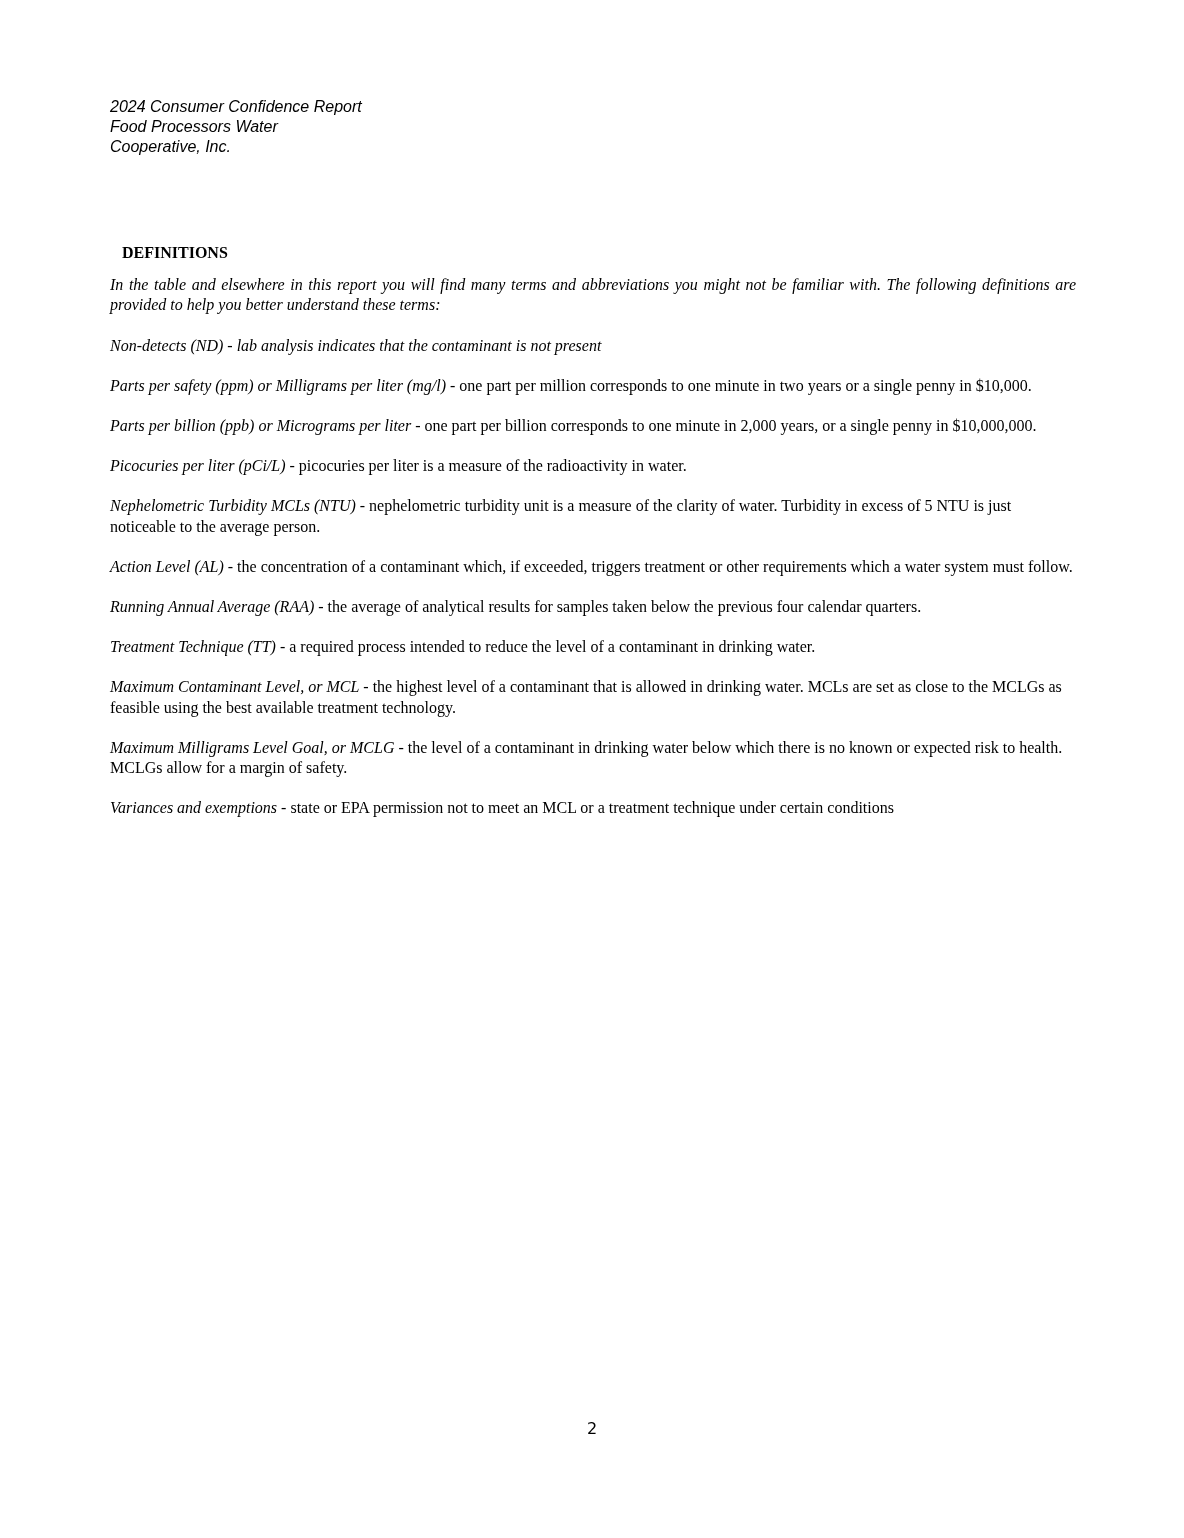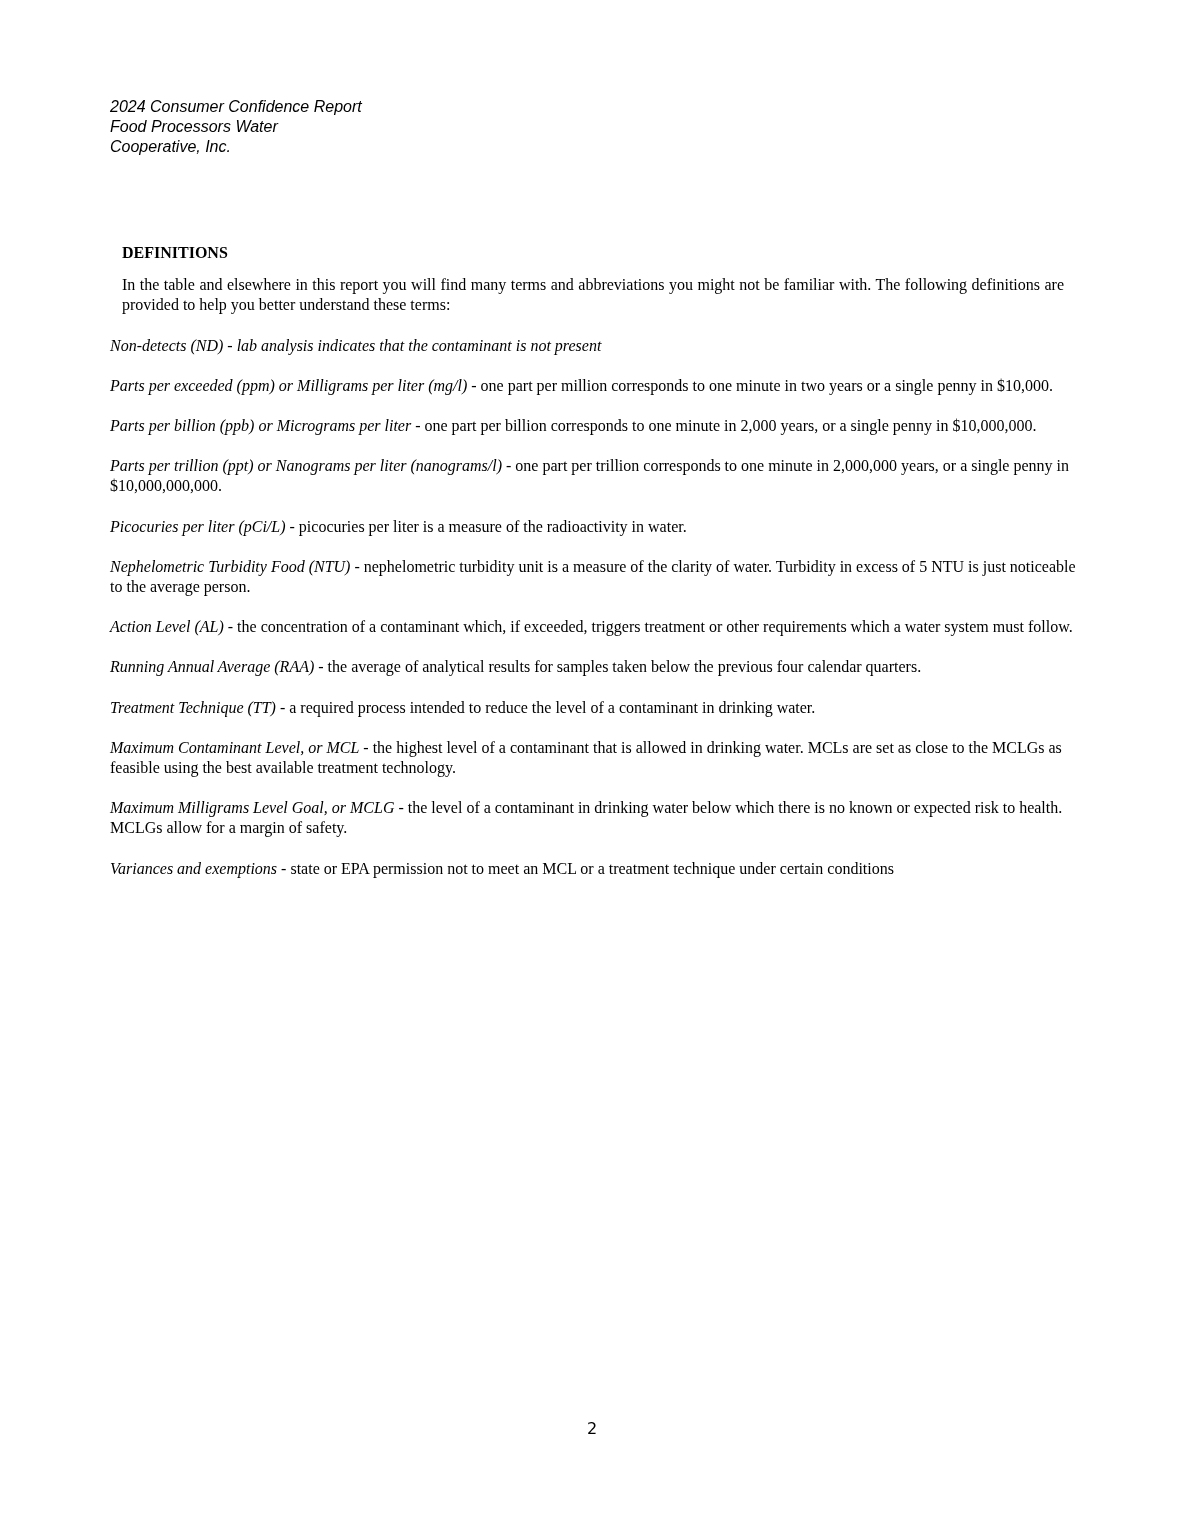--- a/index.html
+++ b/index.html
@@ -38,22 +38,23 @@
       width: 966px;
       font-family: "Liberation Serif", serif;
       font-size: 16px;
       line-height: 20.2px;
     }
     .section-title {
       font-weight: bold;
       margin: 12px;
     }
     .intro {
-      margin: 12px;
+      margin: 0;
       text-align: justify;
+      font-style: italic;
     }
     .def {
       margin: 20px 0 0 0;
     }
     .term { font-style: italic; text-align: center; }
     .footer {
       position: absolute;
       left: 0;
       width: 1184px;
       top: 1419px;
@@ -75,33 +76,30 @@
   </div>
 
   <div class="content">
     <p class="section-title">DEFINITIONS</p>
     <p class="intro">In the table and elsewhere in this report you will find many terms and abbreviations you might not be familiar with.  The following definitions are provided to help you better understand these terms:</p>
 
     <p class="def">
       <span class="term">Non-detects (ND) - lab analysis indicates that the contaminant is not present</span><span></span>
     </p>
     <p class="def">
-      <span class="term">Parts per exceeded (ppm) or Milligrams per liter (mg/l)</span><span> - one part per million corresponds to one minute in two years or a single penny in $10,000.</span>
+      <span class="term">Parts per safety (ppm) or Milligrams per liter (mg/l)</span><span> - one part per million corresponds to one minute in two years or a single penny in $10,000.</span>
     </p>
     <p class="def">
       <span class="term">Parts per billion (ppb) or Micrograms per liter</span><span> - one part per billion corresponds to one minute in 2,000 years, or a single penny in $10,000,000.</span>
     </p>
     <p class="def">
-      <span class="term">Parts per trillion (ppt) or Nanograms per liter (nanograms/l)</span><span> - one part per trillion corresponds to one minute in 2,000,000 years, or a single penny in $10,000,000,000.</span>
-    </p>
-    <p class="def">
       <span class="term">Picocuries per liter (pCi/L)</span><span> - picocuries per liter is a measure of the radioactivity in water.</span>
     </p>
     <p class="def">
-      <span class="term">Nephelometric Turbidity Food (NTU)</span><span> - nephelometric turbidity unit is a measure of the clarity of water. Turbidity in excess of 5 NTU is just noticeable to the average person.</span>
+      <span class="term">Nephelometric Turbidity MCLs (NTU)</span><span> - nephelometric turbidity unit is a measure of the clarity of water. Turbidity in excess of 5 NTU is just noticeable to the average person.</span>
     </p>
     <p class="def">
       <span class="term">Action Level (AL)</span><span> - the concentration of a contaminant which, if exceeded, triggers treatment or other requirements which a water system must follow.</span>
     </p>
     <p class="def">
       <span class="term">Running Annual Average (RAA)</span><span> - the average of analytical results for samples taken below the previous four calendar quarters.</span>
     </p>
     <p class="def">
       <span class="term">Treatment Technique (TT)</span><span> - a required process intended to reduce the level of a contaminant in drinking water.</span>
     </p>

